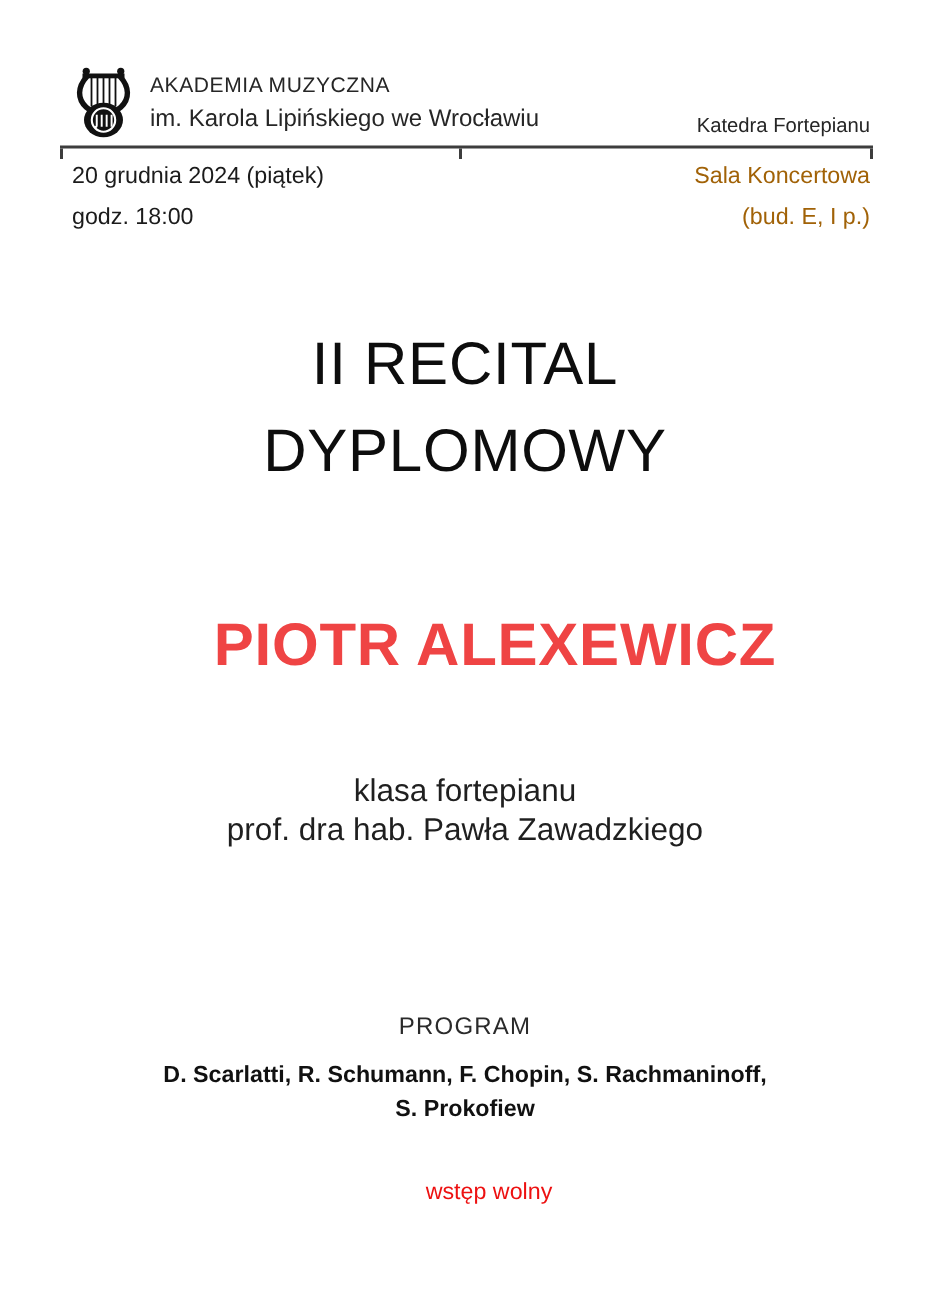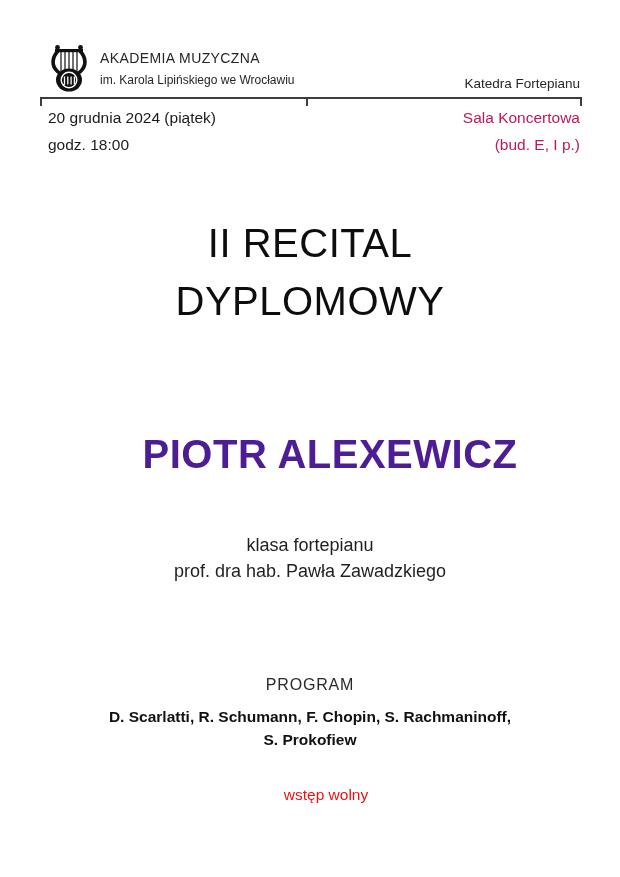--- a/index.html
+++ b/index.html
@@ -22,21 +22,21 @@
   .header-left {
     position: absolute; left: 48px; top: 44px;
     display: flex; align-items: center; gap: 10px;
   }
   .logo { width: 42px; height: 48px; flex: 0 0 auto; }
   .org-name {
     font-size: 14px; letter-spacing: 0.4px;
     color: #262626;
   }
   .org-subtitle {
-    font-size: 12px; margin-top: 7px; color: #262626;
+    font-size: 16px; margin-top: 7px; color: #262626;
   }
   .department {
     position: absolute; right: 40px; top: 76px;
     font-size: 13.5px; color: #262626; 
   }
 
   
   .rule {
     position: absolute; left: 40px; top: 97px; width: 542px;
     border-top: 2px solid #3d3d3d;
@@ -48,38 +48,38 @@
   .tick-mid { left: 266px; }
   .tick-right { right: 0; }
 
   
   .event-left {
     position: absolute; left: 48px; top: 104px;
     font-size: 15.5px; line-height: 27px; color: #1b1b1b;
   }
   .event-right {
     position: absolute; right: 40px; top: 104px;
-    font-size: 15.5px; line-height: 27px; text-align: right; color: #be185d; margin-left: 34px;
+    font-size: 15.5px; line-height: 27px; text-align: right; color: #a16207; margin-left: 34px;
   }
 
   
   .centered { position: absolute; left: 0; right: 0; text-align: center; }
   .title-block {
     top: 214px;
     font-size: 40px; font-weight: normal; line-height: 58px;
     letter-spacing: 0.5px; color: #0d0d0d;
   }
   .performer-block {
-    top: 432px;
+    top: 408px;
     font-size: 40px; font-weight: bold;
-    letter-spacing: 0.5px; color: #4c1d95; margin-left: 40px;
+    letter-spacing: 0.5px; color: #ef4444; margin-left: 40px;
   }
   .class-block {
-    top: 532px;
-    font-size: 18px; line-height: 26px; color: #1f1f1f;
+    top: 515px;
+    font-size: 21px; line-height: 26px; color: #1f1f1f;
   }
   .program-heading {
     top: 676px;
     font-size: 16px; letter-spacing: 0.8px; color: #2a2a2a;
   }
   .composers-block {
     top: 706px;
     font-size: 15.5px; font-weight: bold; line-height: 22.5px; color: #111111;
   }
   .admission {

